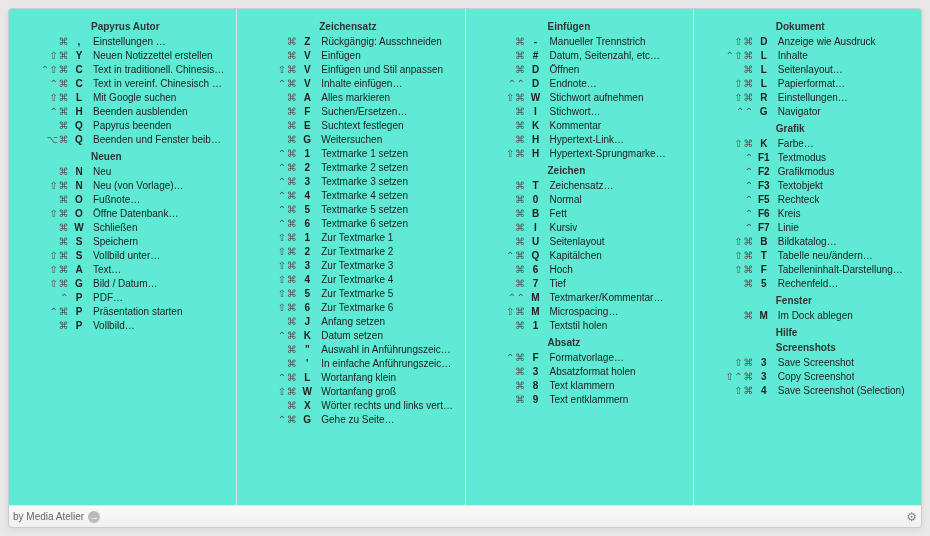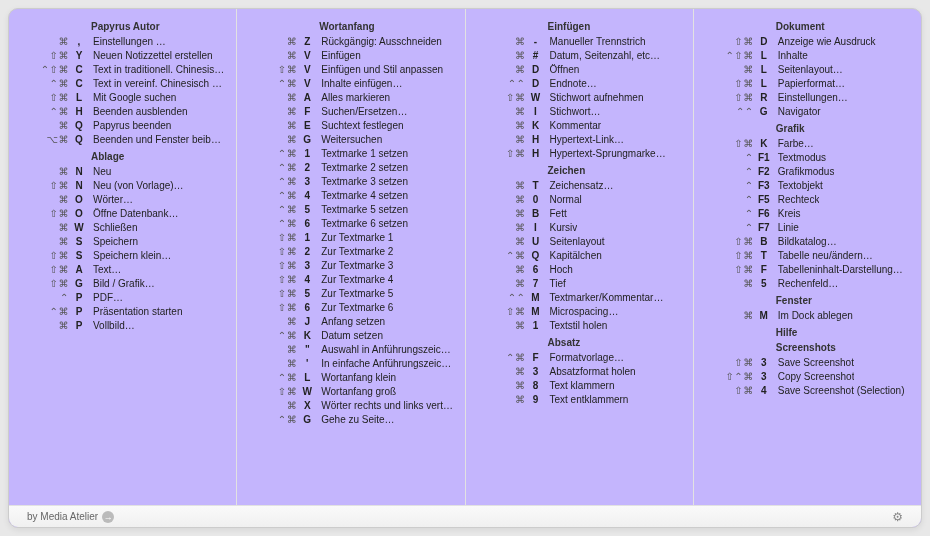--- a/index.html
+++ b/index.html
@@ -4,23 +4,23 @@
 <style>
   * { margin: 0; padding: 0; box-sizing: border-box; }
   body {
     font-family: "Lucida Grande", "Helvetica Neue", Arial, sans-serif;
     font-size: 10px;
     background: #e8e8e8;
     padding: 8px;
     color: #222;
   }
   .window {
-    background: #c4b5fd;
+    background: #5eead4;
     border: 1px solid #ccc;
-    border-radius: 10px;
+    border-radius: 4px;
     width: 914px;
     height: 520px;
     box-shadow: 0 2px 6px rgba(0,0,0,0.08);
     display: flex;
     flex-direction: column;
     overflow: hidden;
   }
   .content {
     flex: 1;
     display: flex;
@@ -68,21 +68,21 @@
     color: #222;
     overflow: hidden;
     text-overflow: ellipsis;
   }
   .footer {
     height: 22px;
     border-top: 1px solid #e2e2e2;
     background: linear-gradient(#fafafa,#f0f0f0);
     display: flex;
     align-items: center;
-    padding: 0 18px;
+    padding: 0 4px;
     font-size: 10px;
     color: #666;
     justify-content: space-between;
   }
   .footer-left { display:flex; align-items:center; gap:4px; }
   .arrow-circle {
     display:inline-flex; width:12px; height:12px; border-radius:50%;
     background:#bbb; color:#fff; font-size:9px; align-items:center; justify-content:center;
   }
   .gear { color:#888; font-size:12px; }
@@ -127,84 +127,84 @@
         <div class="row">
           <span class="mods">⌘</span>
           <span class="key">Q</span>
           <span class="label">Papyrus beenden</span>
         </div>
         <div class="row">
           <span class="mods">⌥⌘</span>
           <span class="key">Q</span>
           <span class="label">Beenden und Fenster beibehalten</span>
         </div>
-        <div class="section-title">Ablage</div>
+        <div class="section-title">Neuen</div>
         <div class="row">
           <span class="mods">⌘</span>
           <span class="key">N</span>
           <span class="label">Neu</span>
         </div>
         <div class="row">
           <span class="mods">⇧⌘</span>
           <span class="key">N</span>
           <span class="label">Neu (von Vorlage)…</span>
         </div>
         <div class="row">
           <span class="mods">⌘</span>
           <span class="key">O</span>
-          <span class="label">Wörter…</span>
+          <span class="label">Fußnote…</span>
         </div>
         <div class="row">
           <span class="mods">⇧⌘</span>
           <span class="key">O</span>
           <span class="label">Öffne Datenbank…</span>
         </div>
         <div class="row">
           <span class="mods">⌘</span>
           <span class="key">W</span>
           <span class="label">Schließen</span>
         </div>
         <div class="row">
           <span class="mods">⌘</span>
           <span class="key">S</span>
           <span class="label">Speichern</span>
         </div>
         <div class="row">
           <span class="mods">⇧⌘</span>
           <span class="key">S</span>
-          <span class="label">Speichern klein…</span>
+          <span class="label">Vollbild unter…</span>
         </div>
         <div class="row">
           <span class="mods">⇧⌘</span>
           <span class="key">A</span>
           <span class="label">Text…</span>
         </div>
         <div class="row">
           <span class="mods">⇧⌘</span>
           <span class="key">G</span>
-          <span class="label">Bild / Grafik…</span>
+          <span class="label">Bild / Datum…</span>
         </div>
         <div class="row">
           <span class="mods">⌃</span>
           <span class="key">P</span>
           <span class="label">PDF…</span>
         </div>
         <div class="row">
           <span class="mods">⌃⌘</span>
           <span class="key">P</span>
           <span class="label">Präsentation starten</span>
         </div>
         <div class="row">
           <span class="mods">⌘</span>
           <span class="key">P</span>
           <span class="label">Vollbild…</span>
         </div>
       </div>
       <div class="col">
-        <div class="section-title">Wortanfang</div>
+        <div class="section-title">Zeichensatz</div>
         <div class="row">
           <span class="mods">⌘</span>
           <span class="key">Z</span>
           <span class="label">Rückgängig: Ausschneiden</span>
         </div>
         <div class="row">
           <span class="mods">⌘</span>
           <span class="key">V</span>
           <span class="label">Einfügen</span>
         </div>

